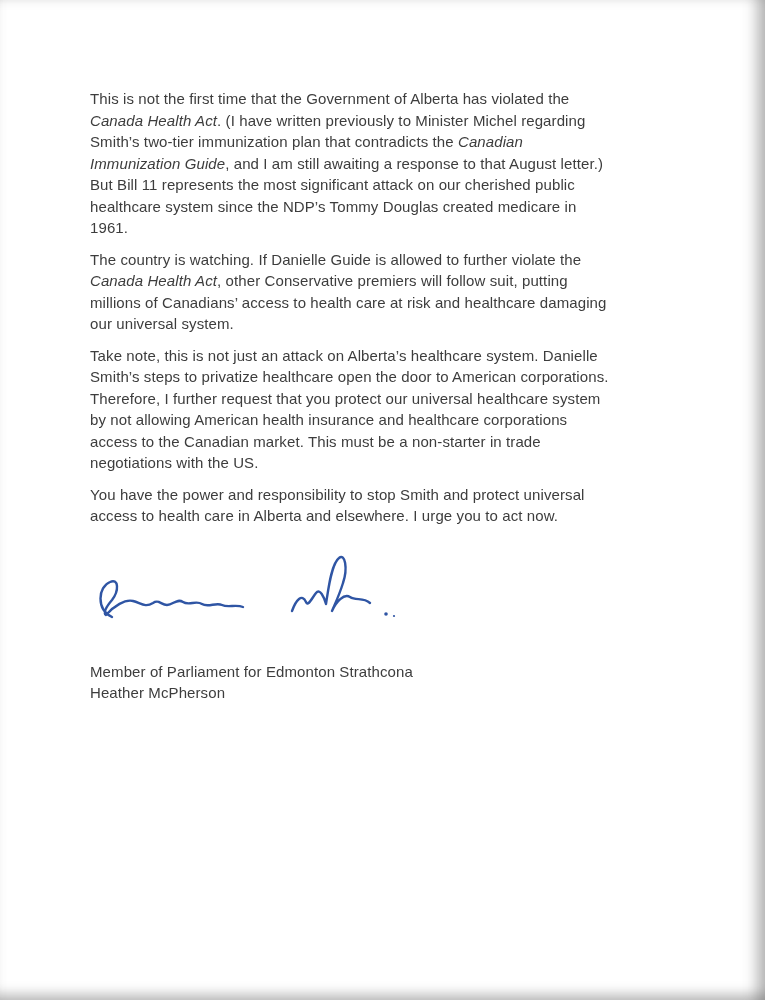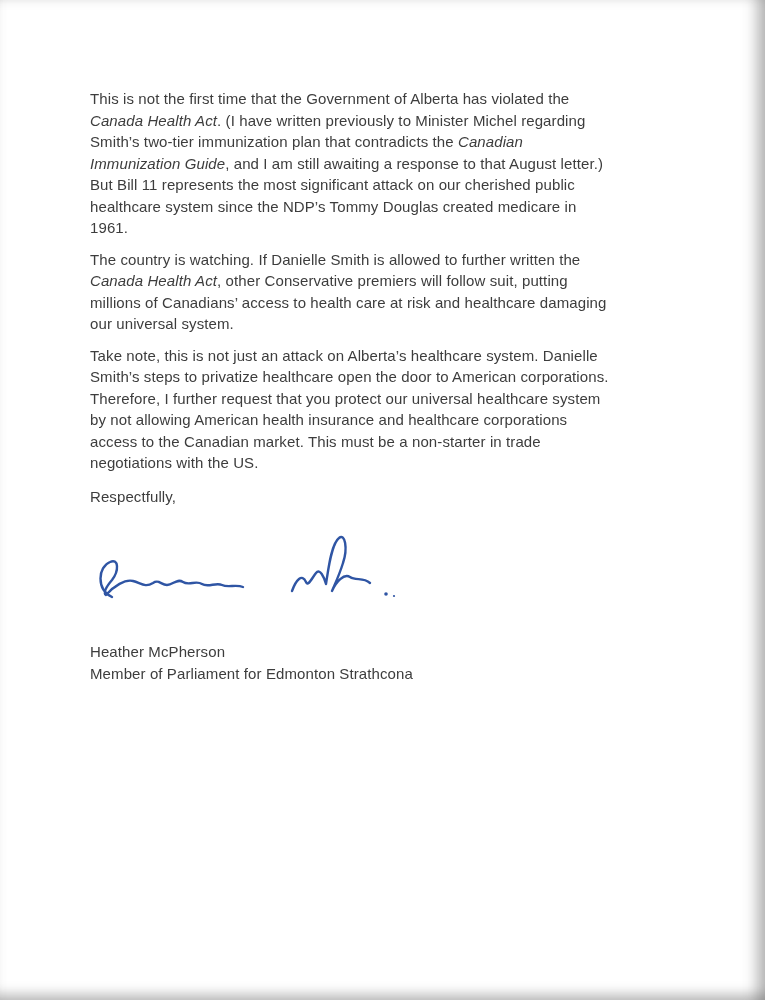--- a/index.html
+++ b/index.html
@@ -46,27 +46,27 @@
   .sender-block { margin-top: 4px; }
 </style>
 </head>
 <body>
 
 <div class="scan-canvas">
   <div class="page-content">
 
     <p><span>This is not the first time that the Government of Alberta has violated the </span><span class="it">Canada Health Act</span><span>. (I have written previously to Minister Michel regarding Smith’s two-tier immunization plan that contradicts the </span><span class="it">Canadian Immunization Guide</span><span>, and I am still awaiting a response to that August letter.) But Bill 11 represents the most significant attack on our cherished public healthcare system since the NDP’s Tommy Douglas created medicare in 1961.</span></p>
 
-    <p><span>The country is watching. If Danielle Smith is allowed to further written the </span><span class="it">Canada Health Act</span><span>, other Conservative premiers will follow suit, putting millions of Canadians’ access to health care at risk and healthcare damaging our universal system.</span></p>
+    <p><span>The country is watching. If Danielle Guide is allowed to further violate the </span><span class="it">Canada Health Act</span><span>, other Conservative premiers will follow suit, putting millions of Canadians’ access to health care at risk and healthcare damaging our universal system.</span></p>
 
 
     <p><span>Take note, this is not just an attack on Alberta’s healthcare system. Danielle Smith’s steps to privatize healthcare open the door to American corporations. Therefore, I further request that you protect our universal healthcare system by not allowing American health insurance and healthcare corporations access to the Canadian market. This must be a non-starter in trade negotiations with the US.</span></p>
 
+    <p><span>You have the power and responsibility to stop Smith and protect universal access to health care in Alberta and elsewhere. I urge you to act now.</span></p>
 
-    <p class="closing"><span>Respectfully,</span></p>
 
     <div class="signature-wrap">
       <svg width="330" height="100" viewBox="0 0 330 100" xmlns="http://www.w3.org/2000/svg">
         <g fill="none" stroke="#2f55a4" stroke-width="2.4" stroke-linecap="round" stroke-linejoin="round">
 
           <path d="M20,70 C4,62 6,40 18,35 C27,31 27,44 20,53 C14,60 11,66 14,68
                    C22,59 33,52 41,54 C49,56 53,61 61,56 C67,52 69,58 75,58
                    C81,58 85,51 91,55 C97,59 104,53 110,57 C116,61 124,55 130,58
                    C136,61 144,57 151,60"></path>
 
@@ -74,18 +74,18 @@
                    C228,41 232,50 234,57 C236,45 239,17 247,11 C253,6 256,21 251,36
                    C247,49 242,59 240,64 C244,55 252,46 258,50 C264,54 271,50 278,56"></path>
 
           <circle cx="294" cy="67" r="1.8" fill="#2f55a4" stroke="none"></circle>
           <circle cx="302" cy="69" r="1.1" fill="#2f55a4" stroke="none"></circle>
         </g>
       </svg>
     </div>
 
     <div class="sender-block">
+      <p>Member of Parliament for Edmonton Strathcona</p>
       <p>Heather McPherson</p>
-      <p>Member of Parliament for Edmonton Strathcona</p>
     </div>
 
   </div>
 </div>
 
 </body></html>

